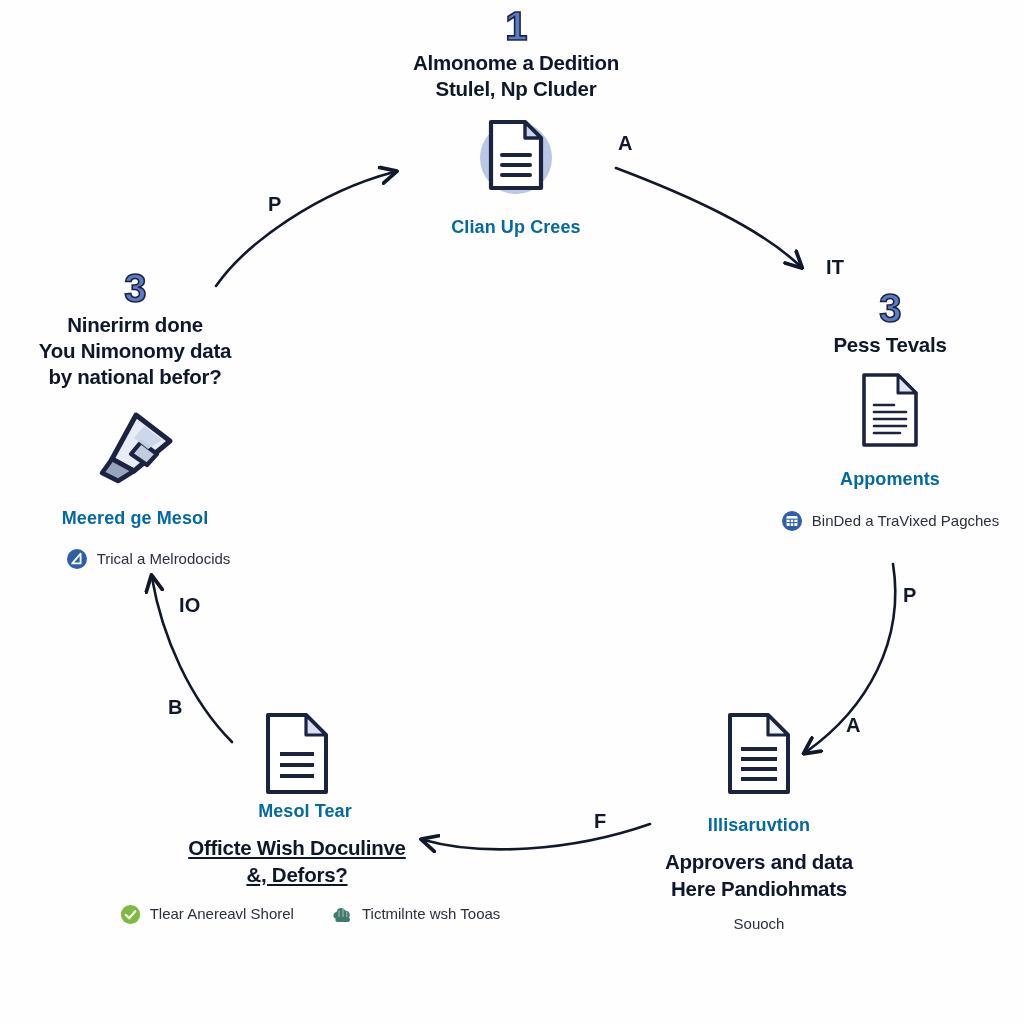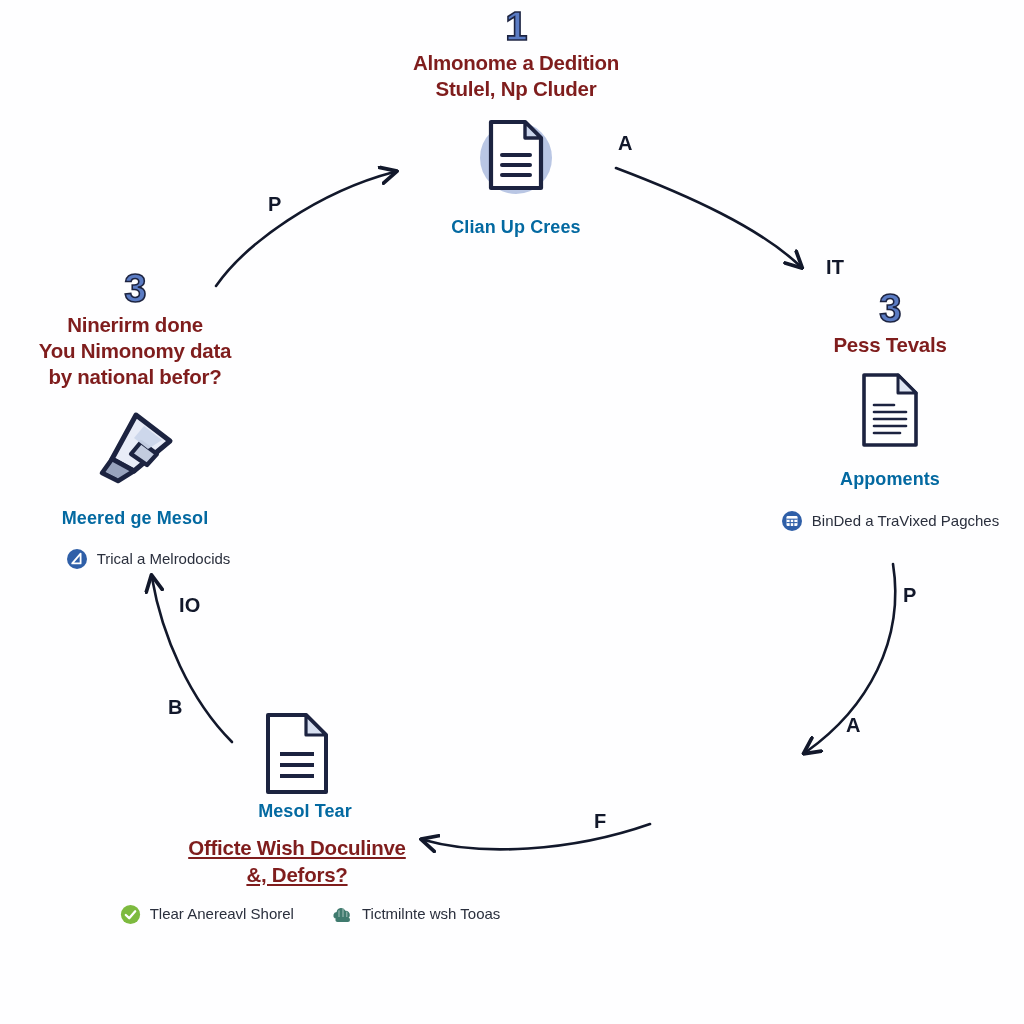--- a/index.html
+++ b/index.html
@@ -45,21 +45,21 @@
     letter-spacing: -0.5px;
     color: #5b7cc4;
     -webkit-text-stroke: 1.6px #1c2340;
     line-height: 1.0;
     margin-bottom: 4px;
   }
 
   .node-title {
     font-size: 20.5px;
     font-weight: 700;
-    color: #7f1d1d;
+    color: #0f172a;
     line-height: 1.28;
     letter-spacing: -0.25px;
     white-space: pre-line;
   }
 
   .sub-label {
     font-size: 18px;
     font-weight: 600;
     color: #0369a1;
     line-height: 1.3;
@@ -200,20 +200,41 @@
           <line x1="5.5" y1="9.2" x2="16.5" y2="9.2"></line>
           <line x1="9.2" y1="9.2" x2="9.2" y2="16"></line>
           <line x1="12.8" y1="9.2" x2="12.8" y2="16"></line>
           <line x1="5.5" y1="12.6" x2="16.5" y2="12.6"></line>
         </g>
       </svg>
       <span>BinDed a TraVixed Pagches</span>
     </div>
   </div>
 
+  <div class="node" style="left:614px; top:712px; width:290px;">
+    <div class="icon-wrap">
+      <svg class="doc-svg" width="66" height="84" viewBox="0 0 66 84" aria-hidden="true">
+        <path d="M4 3 H42 L62 23 V80 H4 Z" fill="#ffffff" stroke="#1c2340" stroke-width="4" stroke-linejoin="round"></path>
+        <path d="M42 3 L42 23 L62 23 Z" fill="#eef2f9" stroke="#1c2340" stroke-width="3.2" stroke-linejoin="round"></path>
+        <g stroke="#1c2340" stroke-width="4" stroke-linecap="butt">
+          <line x1="15" y1="37" x2="51" y2="37"></line>
+          <line x1="15" y1="47" x2="51" y2="47"></line>
+          <line x1="15" y1="57" x2="51" y2="57"></line>
+          <line x1="15" y1="67" x2="51" y2="67"></line>
+        </g>
+      </svg>
+    </div>
+
+    <div class="sub-label" style="margin-top:18px;">Illisaruvtion</div>
+
+    <div class="node-title" style="margin-top:12px;">Approvers and data
+Here Pandiohmats</div>
+
+    <div class="plain-note" style="margin-top:12px;">Souoch</div>
+  </div>
 
   <div class="node" style="left:150px; top:712px; width:294px;">
     <div class="icon-wrap">
       <svg class="doc-svg" width="66" height="84" viewBox="0 0 66 84" aria-hidden="true">
         <path d="M4 3 H42 L62 23 V80 H4 Z" fill="#ffffff" stroke="#1c2340" stroke-width="4" stroke-linejoin="round"></path>
         <path d="M42 3 L42 23 L62 23 Z" fill="#d7dff0" stroke="#1c2340" stroke-width="3.2" stroke-linejoin="round"></path>
         <g stroke="#1c2340" stroke-width="4.2" stroke-linecap="butt">
           <line x1="16" y1="42" x2="50" y2="42"></line>
           <line x1="16" y1="53" x2="50" y2="53"></line>
           <line x1="16" y1="64" x2="50" y2="64"></line>

